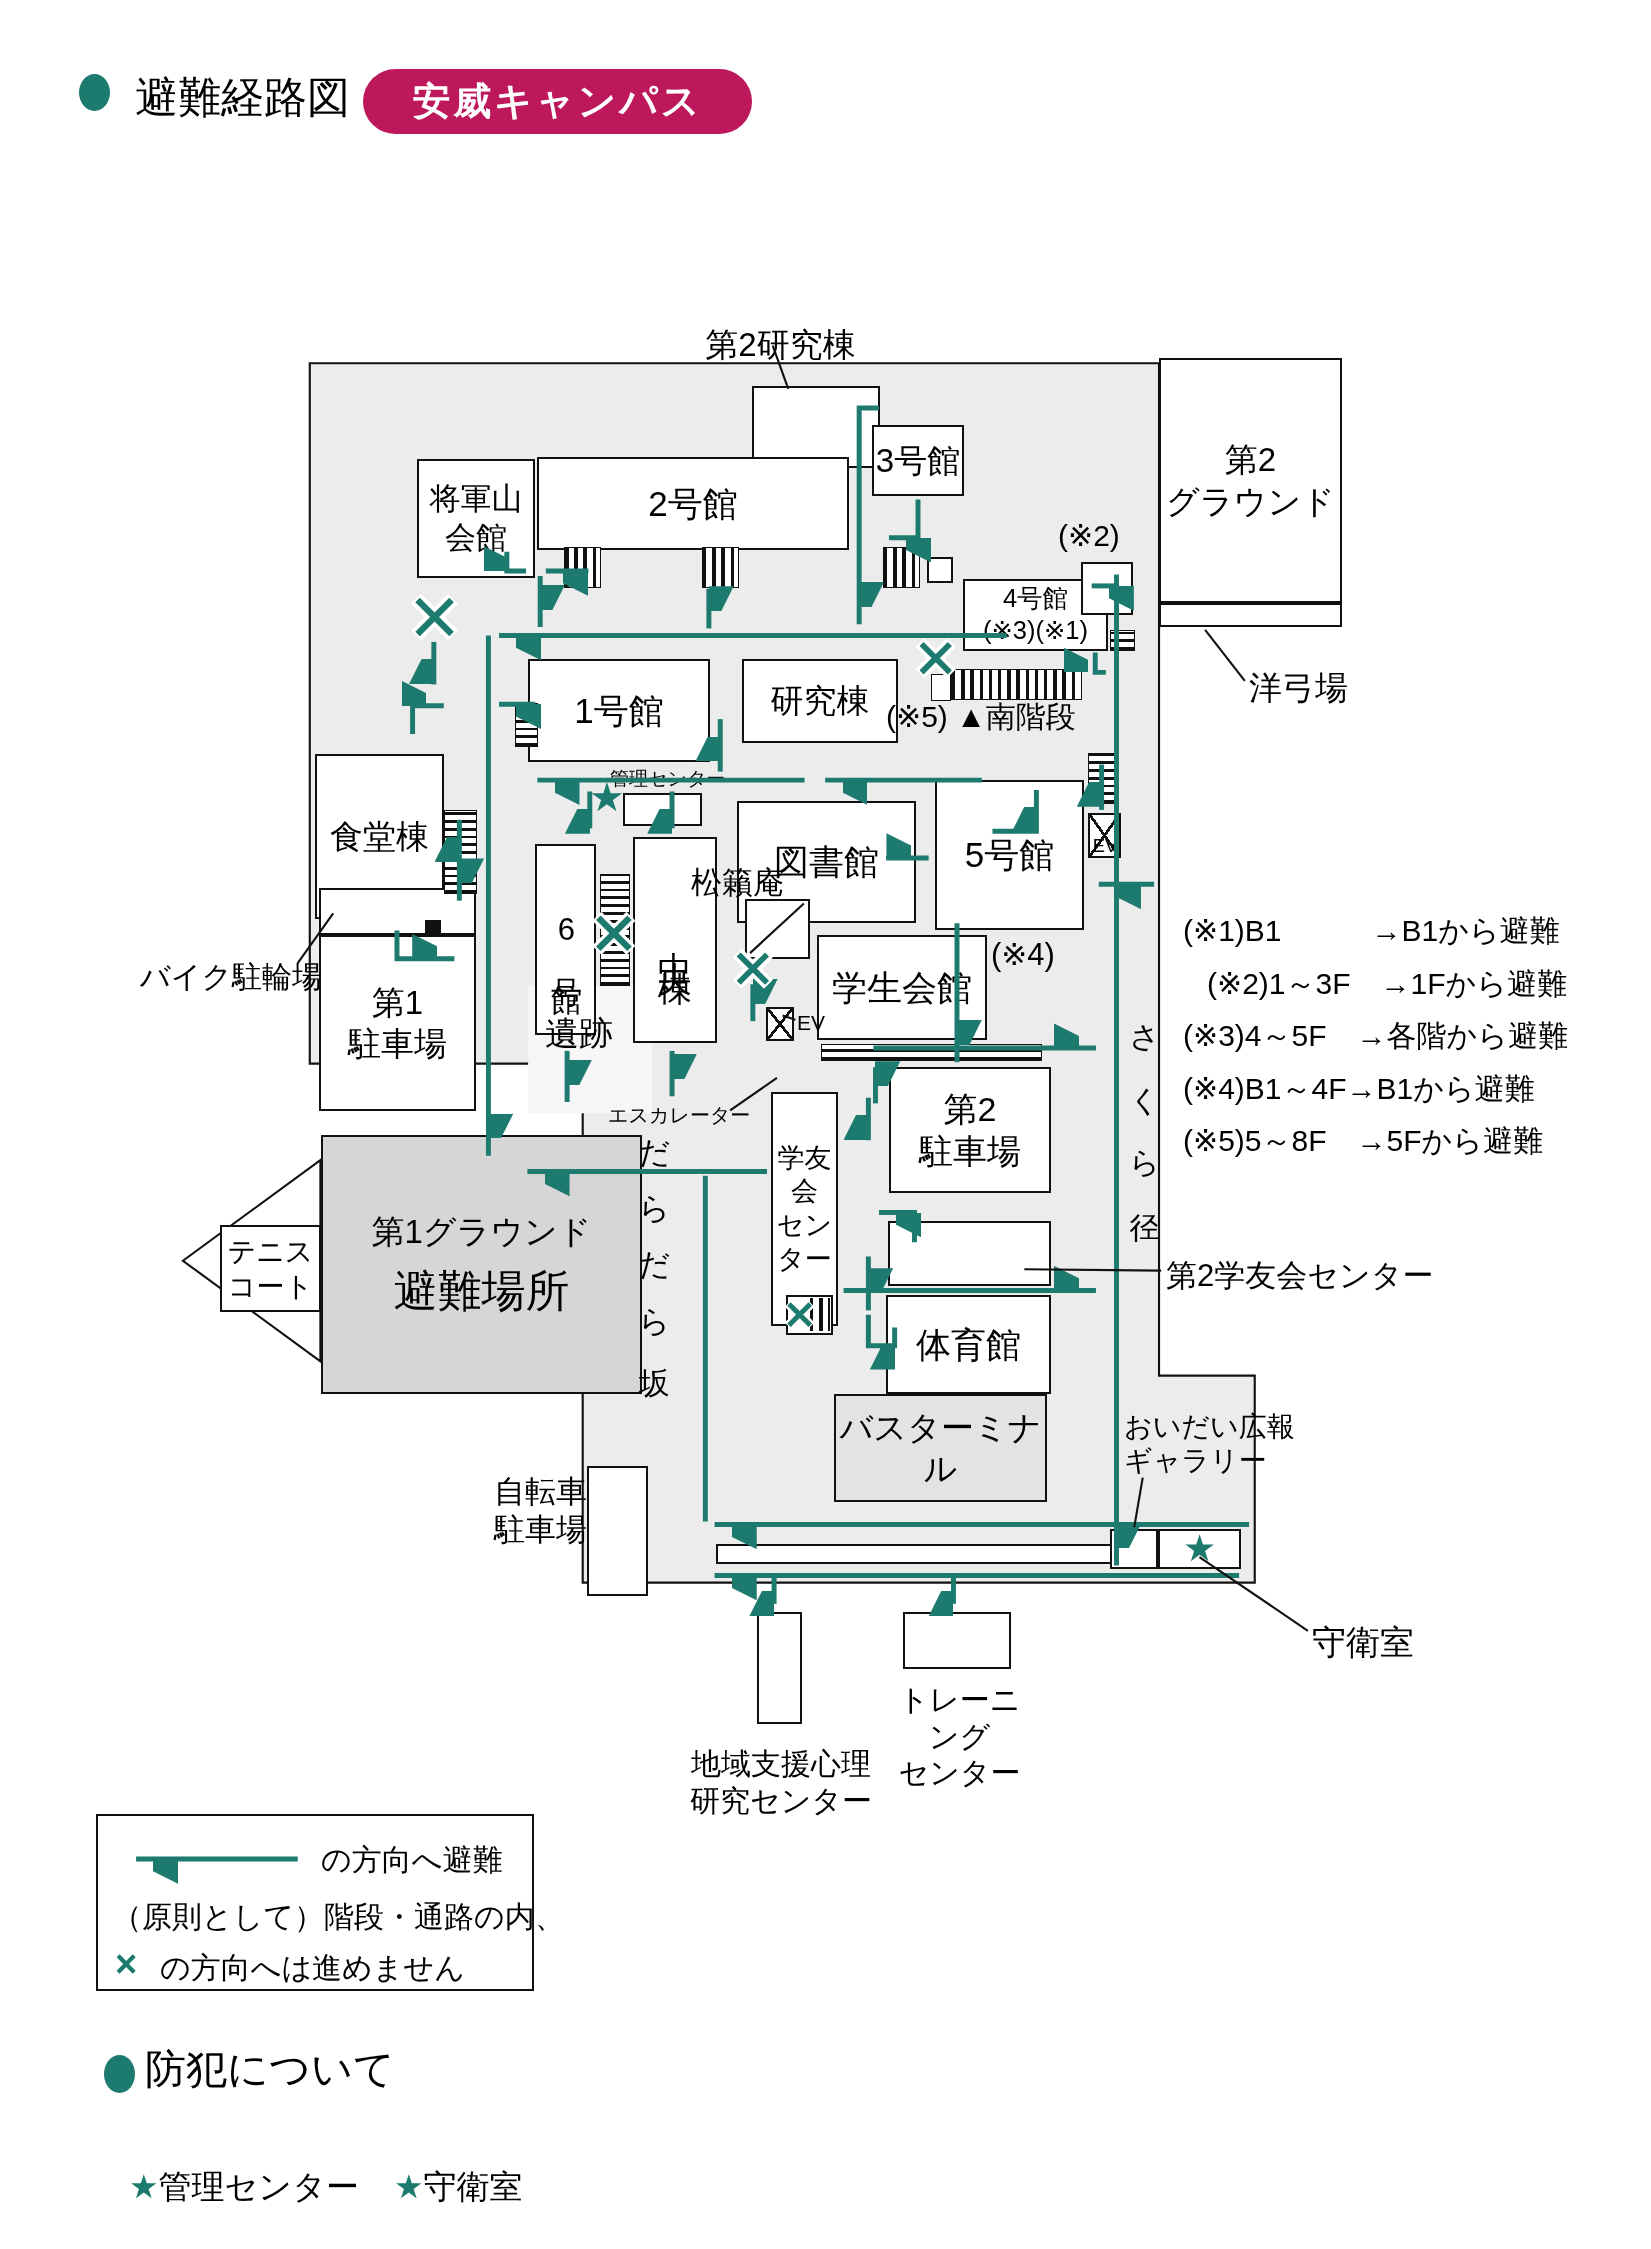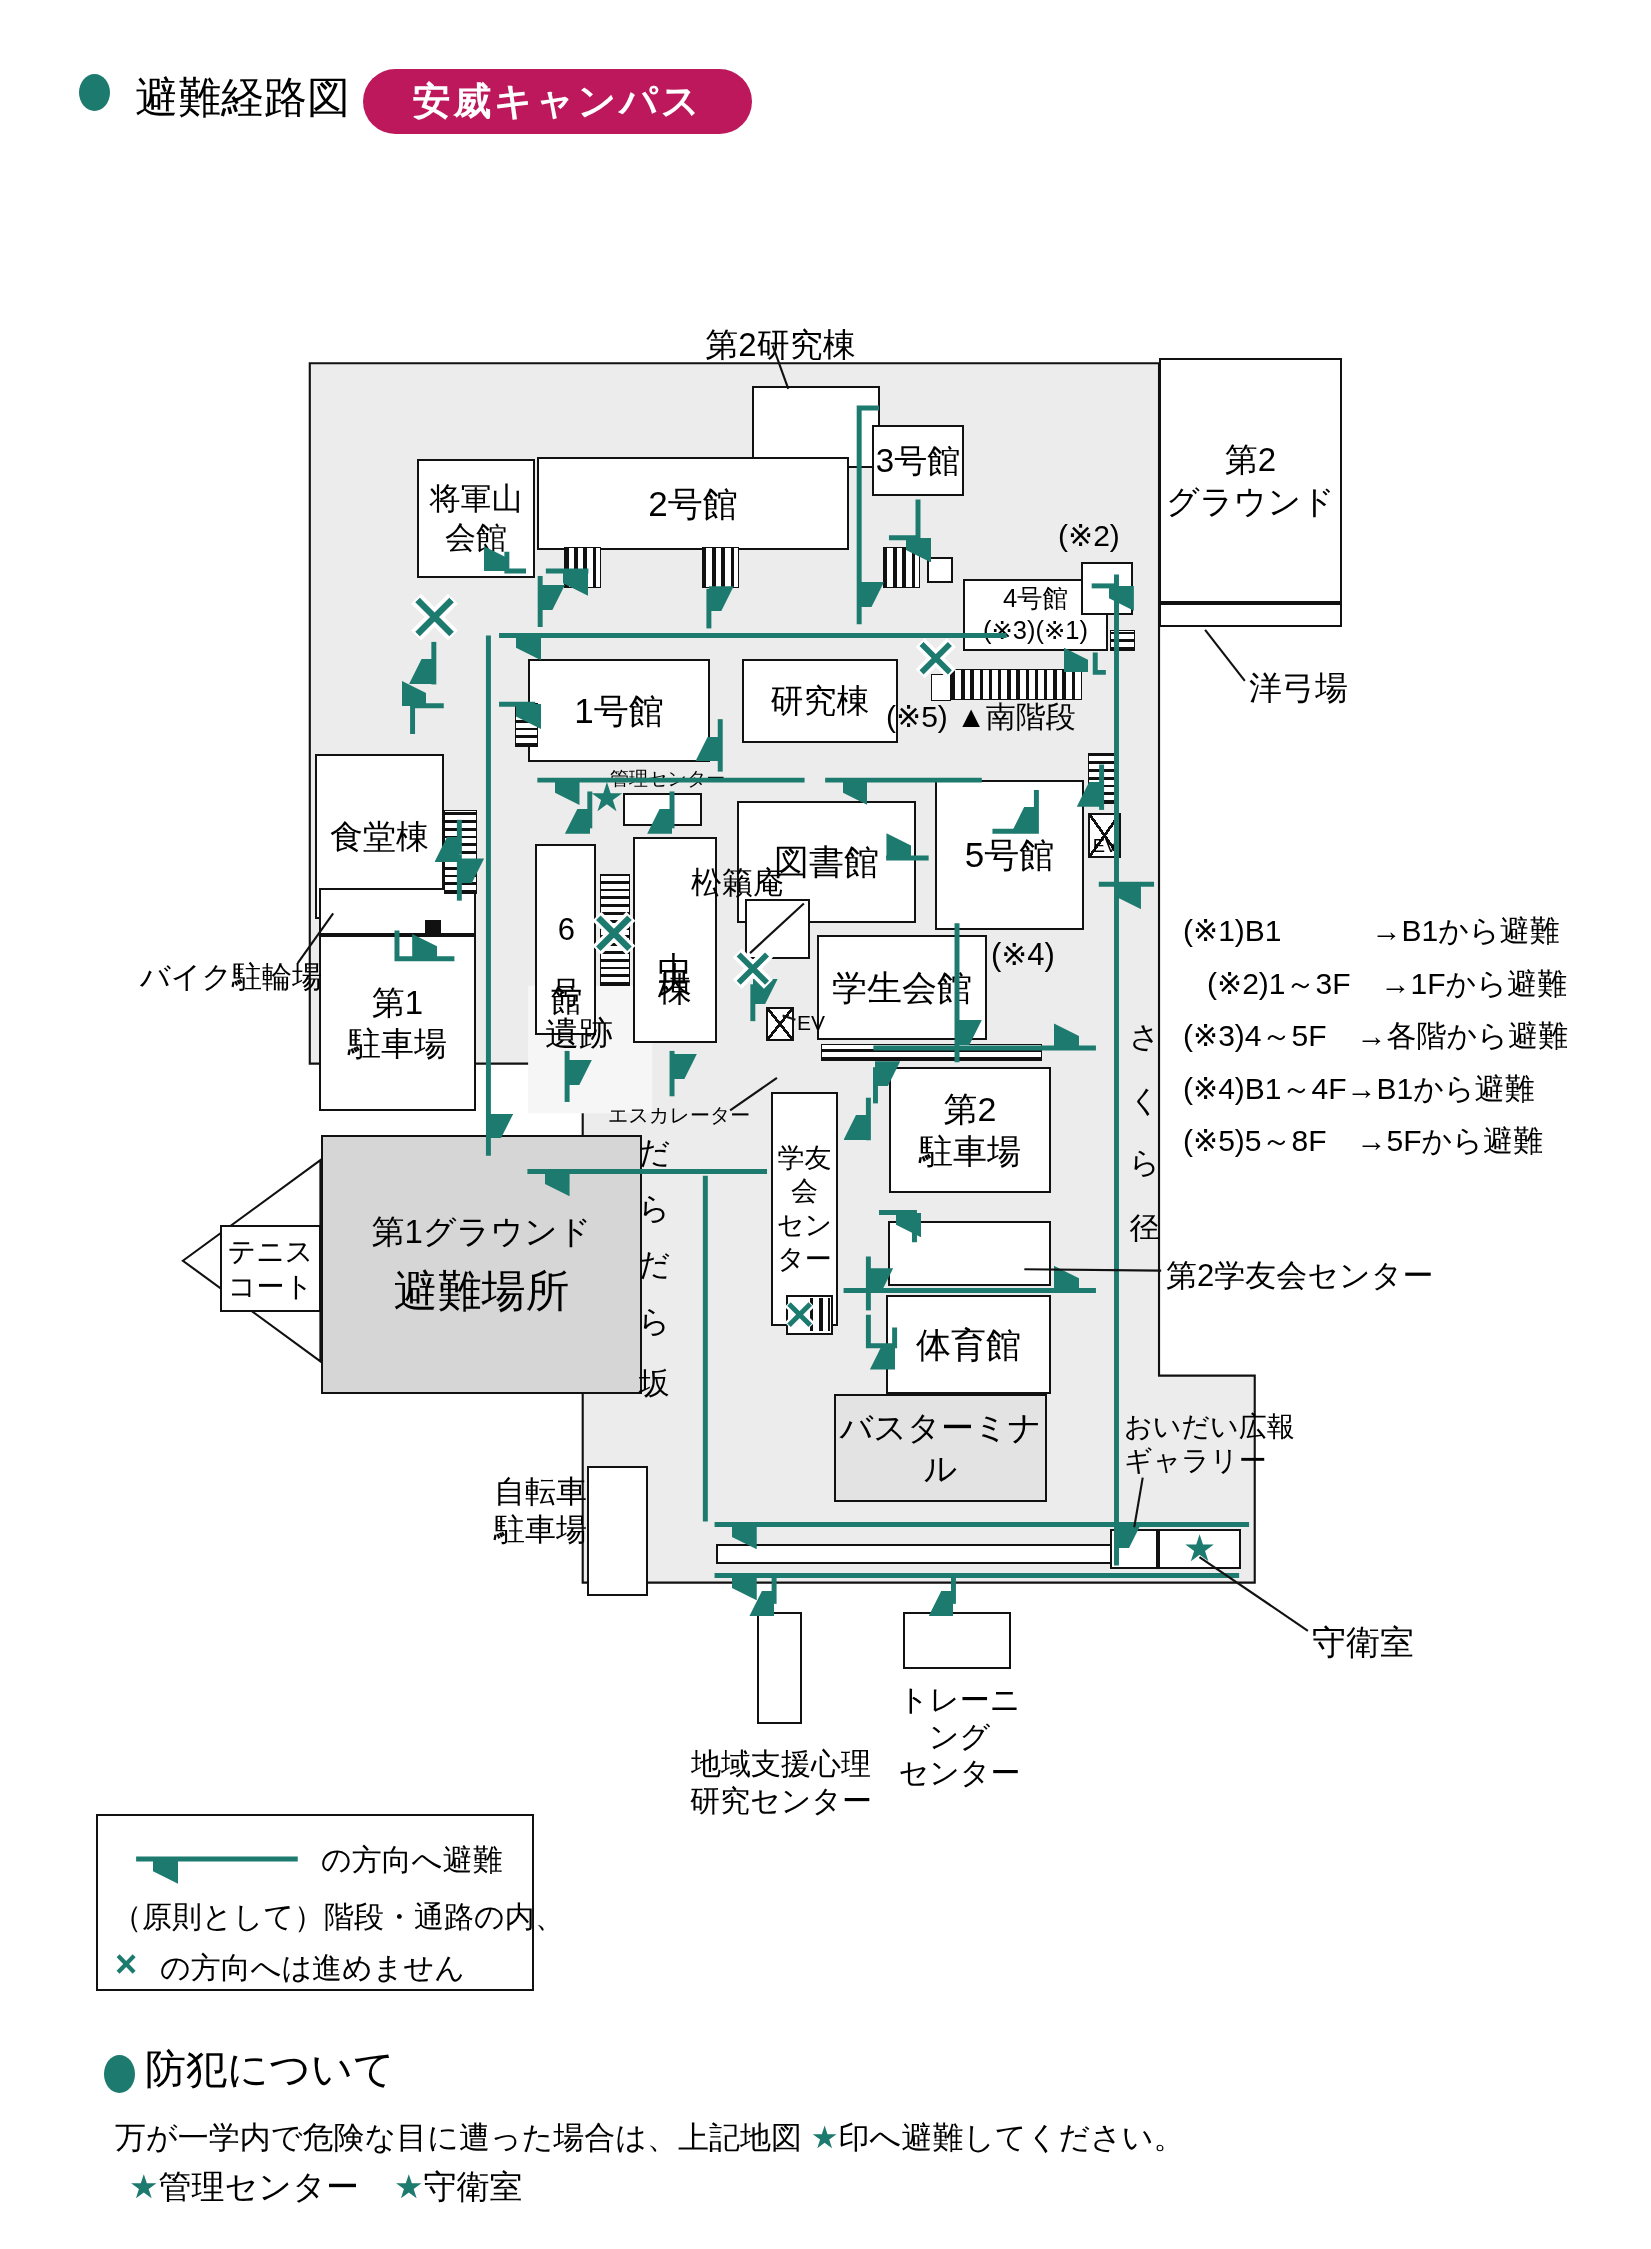--- a/index.html
+++ b/index.html
@@ -234,18 +234,17 @@
   </svg>
 
   <div class="legendbox" style="left:96px;top:1814px;width:434px;height:173px;"></div>
   <div class="lbl" style="left:321px;top:1842px;font-size:30px;">の方向へ避難</div>
   <div class="lbl" style="left:112px;top:1899px;font-size:30px;">（原則として）階段・通路の内、</div>
   <div class="lbl teal" style="left:115px;top:1941px;font-size:38px;font-weight:bold;">×</div>
   <div class="lbl" style="left:160px;top:1950px;font-size:30px;">の方向へは進めません</div>
 
   <div class="bullet" style="left:104px;top:2055px;width:31px;height:38px;"></div>
   <div class="lbl" style="left:145px;top:2044px;font-size:41px;">防犯について</div>
-  <div class="lbl" style="left:115px;top:2119px;font-size:31px;"><span>万が一学内で危険な目に遭った場合は、上記地図 </span><span class="star" style="font-size:31px;">★</span><span>印へ避難してください。</span></div>
   <div class="lbl" style="left:129px;top:2167px;font-size:33px;"><span class="star">★</span><span>管理センター</span></div>
   <div class="lbl" style="left:394px;top:2167px;font-size:33px;"><span class="star">★</span><span>守衛室</span></div>
 
 </div>
 
 
 </body></html>

